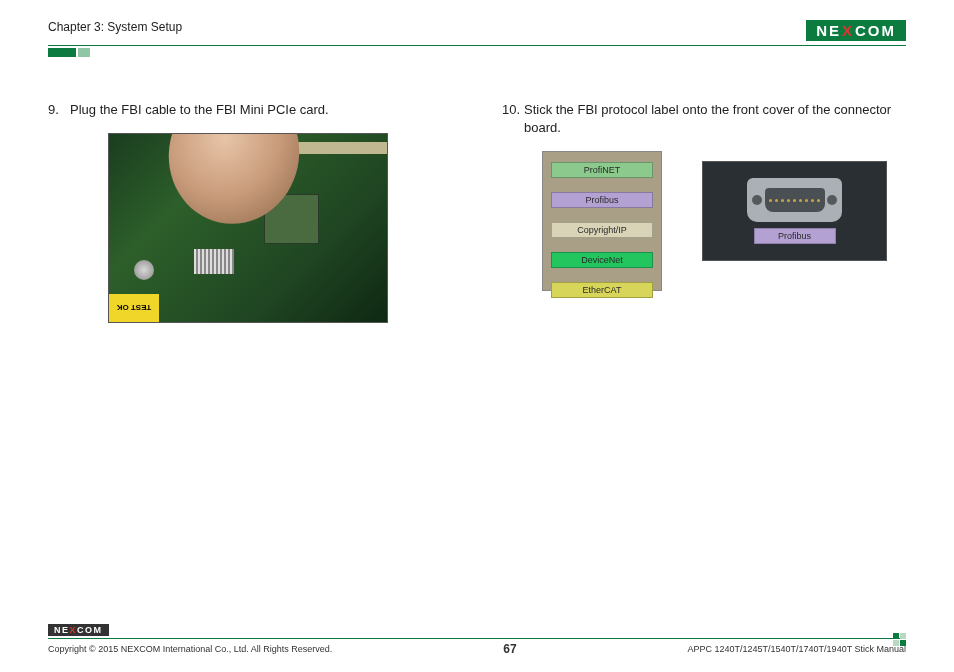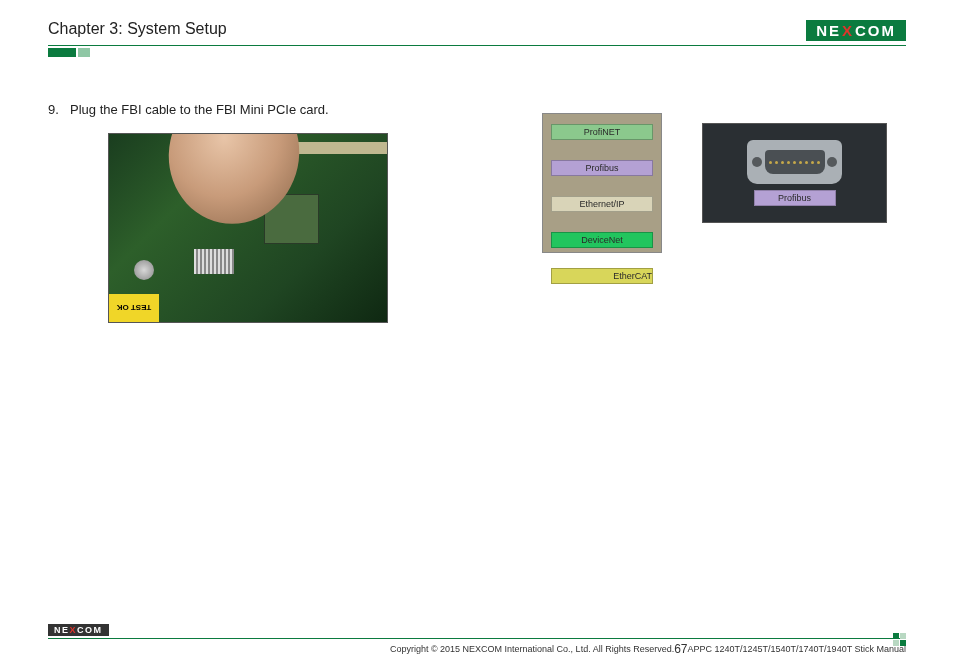--- a/index.html
+++ b/index.html
@@ -20,21 +20,21 @@
   }
   .header {
     display: flex;
     justify-content: space-between;
     align-items: flex-start;
     border-bottom: 1.5px solid #0b7b3f;
     padding-bottom: 2px;
     height: 26px;
   }
   .chapter {
-    font-size: 16px;
+    font-size: 12px;
     color: #222;
     text-align: right;
   }
   .logo-main {
     background: #0b7b3f;
     color: #fff;
     font-weight: bold;
     font-size: 15px;
     letter-spacing: 2px;
     padding: 2px 10px;
@@ -159,36 +159,36 @@
     margin-top: 12px;
     margin-left: 40px;
   }
   .label-sheet {
     width: 120px;
     height: 140px;
     background: #a89f86;
     padding: 10px 8px;
     display: flex;
     flex-direction: column;
-    gap: 20px;
+    gap: 14px;
     border: 1px solid #888;
   }
   .proto-label {
     font-size: 9px;
     text-align: center;
     padding: 2px 0;
     border: 1px solid rgba(0,0,0,0.25);
     color: #2a2a2a;
     font-weight: 500;
   }
   .pl-profinet { background: #8bc98d; }
   .pl-profibus { background: #b4a1d4; }
   .pl-ethip    { background: #d9d4b8; }
   .pl-devicenet{ background: #22c55e; }
-  .pl-ethercat { background: #d8d65a; text-align: right; }
+  .pl-ethercat { background: #d8d65a; }
   .port-plate {
     width: 185px;
     height: 100px;
     background: #2a2f33;
     border: 1px solid #555;
     display: flex;
     flex-direction: column;
     align-items: center;
     justify-content: center;
     gap: 6px;
@@ -252,39 +252,39 @@
     top: -6px;
     display: grid;
     grid-template-columns: 6px 6px;
     grid-template-rows: 6px 6px;
     gap: 1px;
   }
   .footer-squares .sq { background: #0b7b3f; }
   .footer-squares .sq.lt { background: #b8d8c2; }
   .footer-row {
     display: flex;
-    justify-content: flex-end;
+    justify-content: space-between;
     align-items: center;
     font-size: 9px;
     color: #333;
   }
   .footer-logo-small {
     background: #333;
     color: #fff;
     font-size: 9px;
     font-weight: bold;
     letter-spacing: 1.5px;
     padding: 1px 6px;
     display: inline-flex;
     align-items: center;
     margin-bottom: 2px;
   }
   .footer-logo-small .x { color: #e0342b; }
   .page-num {
-    font-weight: normal;
+    font-weight: bold;
     font-size: 12px;
   }
   .footer-left { display: flex; flex-direction: column; align-items: flex-start; }
 </style>
 </head>
 <body>
 
 <div class="page">
 
   <div class="header">
@@ -307,25 +307,29 @@
         <div class="topstrip"></div>
         <div class="chip"></div>
         <div class="connector"></div>
         <div class="finger"></div>
         <div class="screw"></div>
         <div class="yellow">TEST OK</div>
       </div>
     </div>
 
     <div class="col">
+      <div class="step">
+        <div class="step-num">10.</div>
+        <div class="step-text">Stick the FBI protocol label onto the front cover of the connector board.</div>
+      </div>
       <div class="right-images">
         <div class="label-sheet">
           <div class="proto-label pl-profinet">ProfiNET</div>
           <div class="proto-label pl-profibus">Profibus</div>
-          <div class="proto-label pl-ethip">Ethernet/IP</div>
+          <div class="proto-label pl-ethip">Copyright/IP</div>
           <div class="proto-label pl-devicenet">DeviceNet</div>
           <div class="proto-label pl-ethercat">EtherCAT</div>
         </div>
         <div class="port-plate">
           <div class="serial-port">
             <div class="screwhole sh-l"></div>
             <div class="shell">
               <div class="pin"></div>
                 <div class="pin"></div>
                 <div class="pin"></div>

